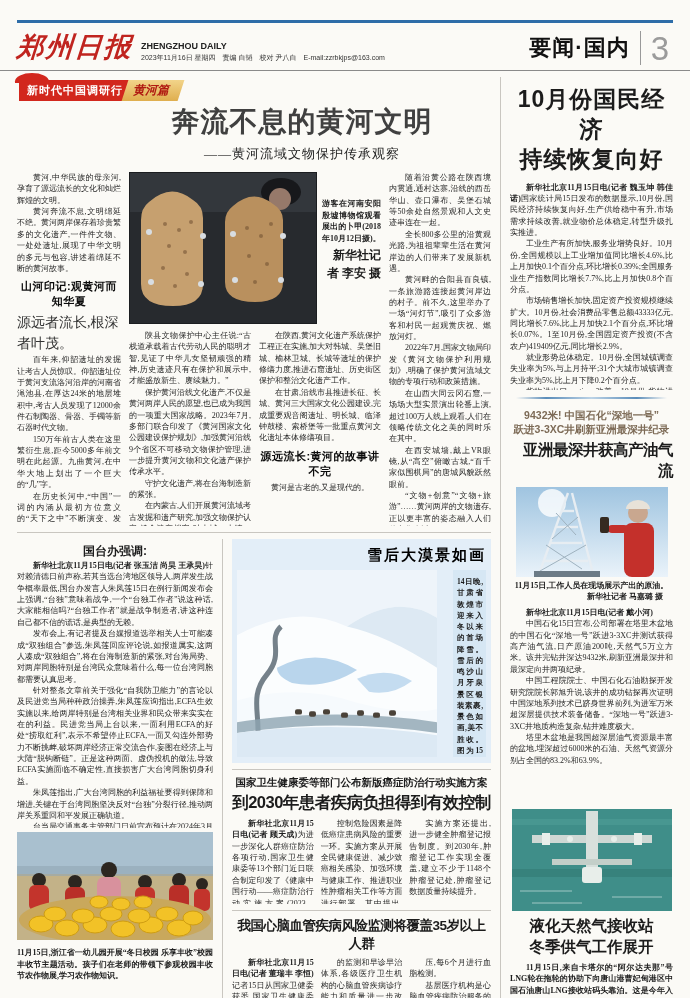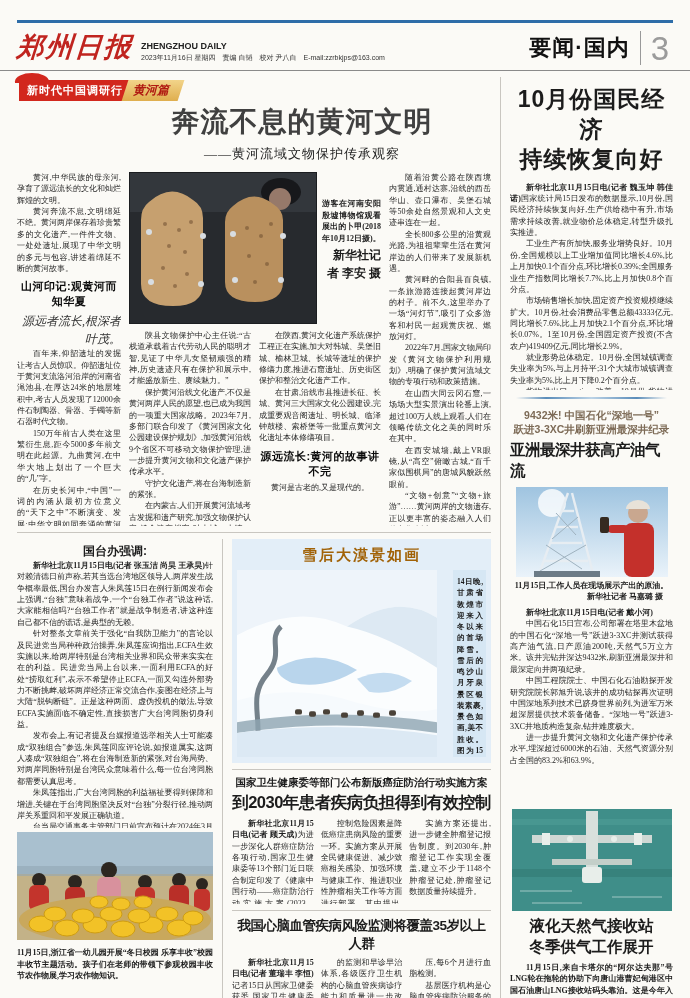--- a/index.html
+++ b/index.html
@@ -45,40 +45,40 @@
   .fcol1 { width:104px; }
   .fcol4 { flex:1; min-width:0; }
   .fcenter { width:252px; display:flex; flex-direction:column; }
   .photo-row { display:flex; gap:5px; }
   .bone-photo { width:188px; height:152px; flex:none; }
   .bone-cap { flex:1; font-size:8px; font-weight:bold; line-height:1.45; padding-top:26px; text-align:justify; }
   .bone-credit { margin-top:3px; text-align:right; font-size:12px; font-weight:bold; }
   .center-cols { display:flex; gap:8px; margin-top:6px; flex:1; overflow:hidden; }
   .ccol { flex:1; min-width:0; overflow:hidden; }
   .p { font-size:8px; line-height:1.42; text-align:justify; text-indent:2em; color:#1f1f1f; }
-  .lead-italic { font-size:12px; line-height:1.5; text-align:right; font-style:italic; color:#333; }
+  .lead-italic { font-size:14px; line-height:1.5; text-align:left; color:#333; }
   .subhead { font-family:"Liberation Sans",sans-serif; font-weight:bold; font-size:11px;
     text-align:center; margin:5px 0 3px 0; color:#0b0b0b; letter-spacing:.5px; }
   .tailline { font-size:8px; text-align:center; margin-top:2px; }
   .hline { height:1px; background:#c9c6c0; margin:6px 0; }
   
   .lower { display:flex; gap:9px; height:482px; overflow:hidden; }
   .lcol { width:196px; overflow:hidden; }
   .ccolm { flex:1; min-width:0; overflow:hidden; }
   .kicker { font-family:"Liberation Sans",sans-serif; font-weight:bold; font-size:12px;
     text-align:center; margin-top:4px; }
   .tw-headline { font-family:"Liberation Sans",sans-serif; font-weight:bold; font-size:15.5px;
     text-align:center; letter-spacing:-.5px; margin:3px 0 5px 0; }
   .tw-body { height:268px; overflow:hidden; }
   .kids-photo { width:100%; height:108px; margin-top:4px; }
   .caption { font-size:8px; font-weight:bold; line-height:1.45; text-align:justify; margin-top:3px; }
   
   .snow { background:#e3eef8; padding:5px 5px 6px 5px; display:flex; flex-direction:column; height:224px; }
   .snow-title { font-family:Liberation Serif, serif; font-weight:bold; font-size:15px;
-    text-align:center; letter-spacing:2px; margin:2px 0 5px 0; color:#a16207; }
+    text-align:right; letter-spacing:2px; margin:2px 0 5px 0; color:#000000; }
   .snow-row { display:flex; flex:1; gap:16px; overflow:hidden; }
   .snow-photo { width:200px; height:100%; background:#fff; }
   .snow-cap { flex:1; background:#d6e7f4; font-size:7.5px; font-weight:bold; line-height:1.5;
     padding:6px 3px 0 4px; text-align:justify; overflow:hidden; }
   
   .c-kicker { font-family:"Liberation Sans",sans-serif; font-weight:bold; font-size:10.5px; text-align:center; margin-top:2px; }
   .c-headline { font-family:"Liberation Sans",sans-serif; font-weight:bold; font-size:16.5px;
     text-align:center; letter-spacing:-.5px; margin:2px 0 4px 0; }
   .cols3 { display:flex; gap:7px; overflow:hidden; }
   .cols3 .col { flex:1; min-width:0; overflow:hidden; }
@@ -88,21 +88,21 @@
   .heart-body { height:96px; }
   
   .r-headline { font-family:"Liberation Sans",sans-serif; font-weight:bold; font-size:23px;
     text-align:center; line-height:1.3; letter-spacing:1px; margin-top:6px; }
   .econ-body { margin-top:7px; height:208px; overflow:hidden; }
   .rsep { height:2px; margin:7px 6px 9px 6px;
     background:linear-gradient(90deg,rgba(90,140,185,0),#5a8cb9 20%,#bcd3e6 50%,#5a8cb9 80%,rgba(90,140,185,0)); }
   .oil-kicker { font-family:"Liberation Sans",sans-serif; font-weight:bold; font-size:10.5px;
     color:#7d6b57; text-align:center; line-height:1.4; }
   .oil-headline { font-family:"Liberation Sans",sans-serif; font-weight:bold; font-size:15.5px;
-    text-align:left; letter-spacing:-.5px; margin:3px 0 5px 0; }
+    text-align:right; letter-spacing:-.5px; margin:3px 0 5px 0; }
   .rig-photo { display:block; width:152px; height:90px; margin:0 auto; }
   .oil-cap { font-size:8px; font-weight:bold; text-align:center; margin-top:3px; }
   .oil-credit { font-size:8px; font-weight:bold; text-align:right; padding-right:10px; }
   .oil-body { margin-top:5px; height:196px; overflow:hidden; }
   .lng-photo { display:block; width:160px; height:102px; margin:6px auto 0 auto; }
   .lng-headline { font-family:"Liberation Sans",sans-serif; font-weight:bold; font-size:15.5px;
     text-align:center; line-height:1.35; margin:5px 0 4px 0; }
   .lng-cap { font-size:8px; font-weight:bold; line-height:1.45; text-align:justify; text-indent:2em; }
 </style>
 </head>
@@ -238,22 +238,22 @@
 
     <div class="hline"></div>
 
     <div class="lower">
 
       <div class="lcol">
         <div class="kicker">国台办强调:</div>
         <div class="tw-body">
           <p class="p"><b>新华社北京11月15日电(记者 张玉洁 尚昊 王承昊)</b><span>针对赖清德日前声称,若其当选台湾地区领导人,两岸发生战争概率最低,国台办发言人朱凤莲15日在例行新闻发布会上强调,“台独”意味着战争,一个“台独工作者”说这种话,大家能相信吗?“台独工作者”就是战争制造者,讲这种连自己都不信的谎话,是典型的无赖。</span></p>
           <div>
+              <p class="p">发布会上,有记者提及台媒报道选举相关人士可能凑成“双独组合”参选,朱凤莲回应评论说,如报道属实,这两人凑成“双独组合”,将在台海制造新的紧张,对台海局势、对两岸同胞特别是台湾民众意味着什么,每一位台湾同胞都需要认真思考。</p>
               <p class="p">针对整条文章前关于强化“自我防卫能力”的言论以及民进党当局种种政治操弄,朱凤莲应询指出,ECFA生效实施以来,给两岸特别是台湾相关业界和民众带来实实在在的利益。民进党当局上台以来,一面利用ECFA的好处“捞取红利”,表示不希望停止ECFA,一面又勾连外部势力不断挑衅,破坏两岸经济正常交流合作,妄图在经济上与大陆“脱钩断链”。正是这种两面、虚伪投机的做法,导致ECFA实施面临不确定性,直接损害广大台湾同胞切身利益。</p>
-              <p class="p">发布会上,有记者提及台媒报道选举相关人士可能凑成“双独组合”参选,朱凤莲回应评论说,如报道属实,这两人凑成“双独组合”,将在台海制造新的紧张,对台海局势、对两岸同胞特别是台湾民众意味着什么,每一位台湾同胞都需要认真思考。</p>
               <p class="p">朱凤莲指出,广大台湾同胞的利益福祉要得到保障和增进,关键在于台湾同胞坚决反对“台独”分裂行径,推动两岸关系重回和平发展正确轨道。</p>
               <p class="p">台当局交通事务主管部门日前宣布预计在2024年3月开放台湾民众赴大陆团队游,随后台陆委会又称开放尚未确定。朱凤莲应询指出,民进党当局禁止岛内旅行社经营赴大陆团队游业务,已经超过三年半。今年8月下旬,台旅游会曾发布所谓“规划”,当时即声称恢复台湾居民赴大陆团队游业务,原本应该两个月前兑现,现在两个多月过去了,民进党当局仍未解除禁令。</p>
             </div>
         </div>
         <svg class="kids-photo" viewBox="0 0 196 108" preserveAspectRatio="none">
           <rect width="196" height="108" fill="#c3b288"></rect>
           <rect width="196" height="42" fill="#a9c0cf"></rect>
           <rect y="34" width="196" height="10" fill="#93a7b4" opacity="0.6"></rect>
           <g>
             <circle cx="22" cy="48" r="7" fill="#2c2620"></circle>
@@ -435,21 +435,21 @@
         <rect x="92" y="38" width="20" height="8" rx="4" fill="#c4302b"></rect>
         <rect x="84" y="30" width="9" height="16" rx="2" fill="#352a20"></rect>
       </svg>
       <div class="oil-cap">11月15日,工作人员在现场展示产出的原油。</div>
       <div class="oil-credit">新华社记者 马嘉璐 摄</div>
       <div class="oil-body">
         <p class="p"><b>新华社北京11月15日电(记者 戴小河)</b></p>
         <div>
             <p class="p">中国石化15日宣布,公司部署在塔里木盆地的中国石化“深地一号”跃进3-3XC井测试获得高产油气流,日产原油200吨,天然气5万立方米。该井完钻井深达9432米,刷新亚洲最深井和最深定向井两项纪录。</p>
             <p class="p">中国工程院院士、中国石化石油勘探开发研究院院长郭旭升说,该井的成功钻探再次证明中国深地系列技术已跻身世界前列,为进军万米超深层提供技术装备储备。“深地一号”跃进3-3XC井地质构造复杂,钻井难度极大。</p>
-            <p class="p">进一步提升黄河文物和文化遗产保护传承水平,埋深超过6000米的石油、天然气资源分别占全国的83.2%和63.9%。</p>
+            <p class="p">塔里木盆地是我国超深层油气资源最丰富的盆地,埋深超过6000米的石油、天然气资源分别占全国的83.2%和63.9%。</p>
           </div>
       </div>
     </div>
 
     <div>
       <svg class="lng-photo" viewBox="0 0 160 102" preserveAspectRatio="none">
         <rect width="160" height="102" fill="#3f8e89"></rect>
         <rect y="10" width="160" height="6" fill="#4b9a94" opacity="0.8"></rect>
         <rect y="60" width="160" height="8" fill="#368079" opacity="0.8"></rect>
         <path d="M20,26 L140,26 L140,34 L20,34Z" fill="#cfd8d4"></path>

